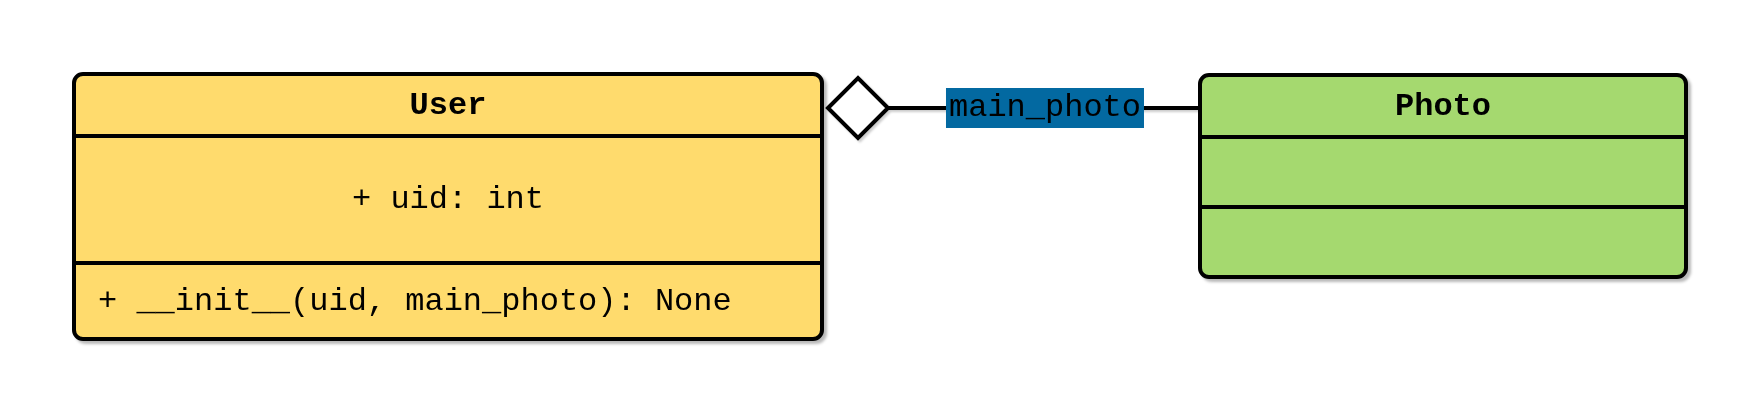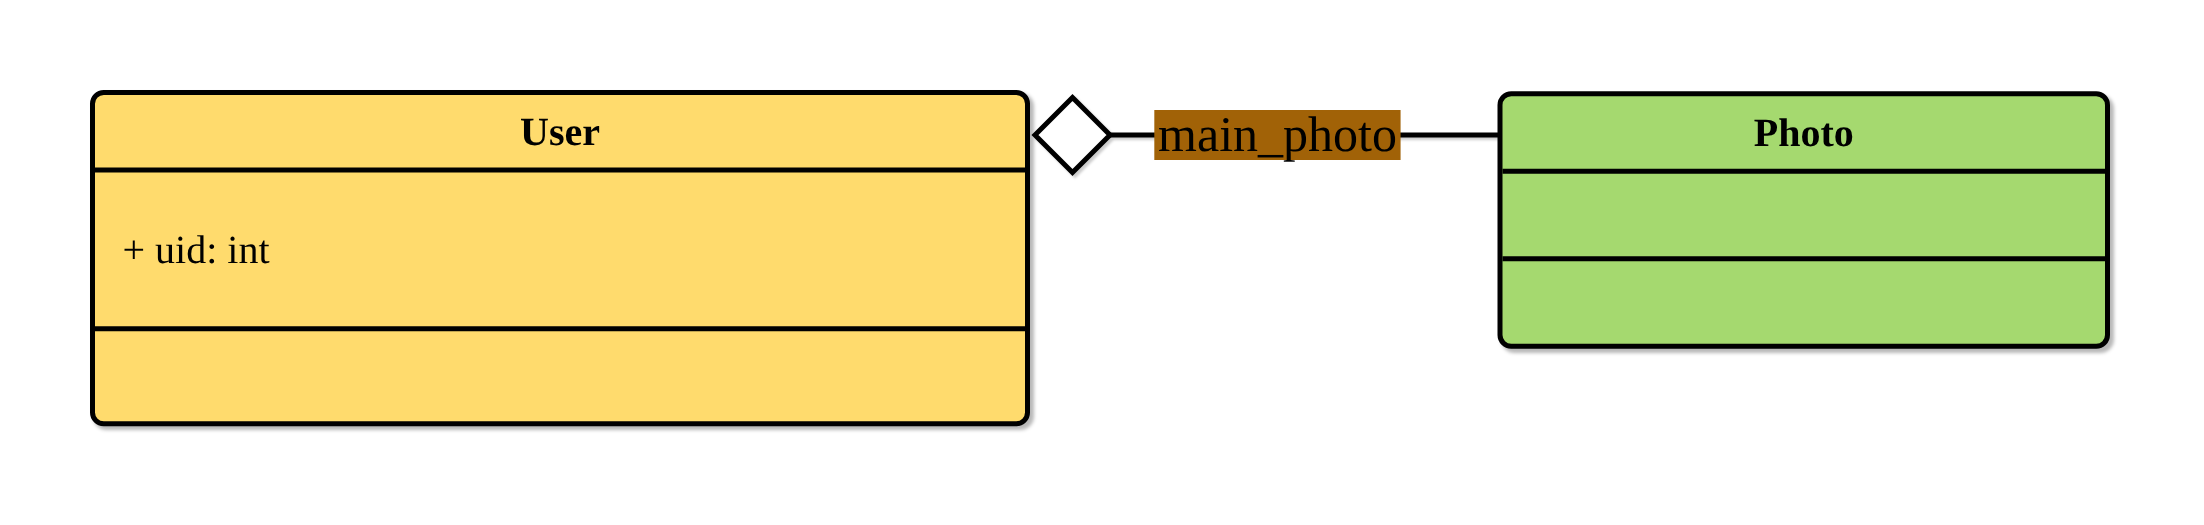--- a/index.html
+++ b/index.html
@@ -1,20 +1,20 @@
 <!DOCTYPE html>
 <html><head>
 <meta charset="utf-8">
 <style>
   html, body { margin:0; padding:0; background:#ffffff; }
   .canvas {
     position:relative;
     width:1763px; height:420px;
     background:#ffffff;
-    font-family:Liberation Serif, serif;
+    font-family:Liberation Mono, monospace;
     color:#000;
     overflow:hidden;
   }
   .uml-class {
     position:absolute;
     box-sizing:border-box;
     border:4px solid #000;
     border-radius:11px;
     box-shadow:3px 3px 3px rgba(0,0,0,0.28);
     display:flex; flex-direction:column;
@@ -33,50 +33,51 @@
     padding:0 22px;
     font-size:32px;
     line-height:35px;
     white-space:pre;
   }
   .uml-section.with-sep { border-bottom:4px solid #000; }
   .uml-section.grow { flex:1 1 auto; }
   .member-line .b { font-weight:bold; }
 
   #user-box  { left:72px;  top:72px; width:752px; height:269px; }
-  #user-attrs { height:127px; }
+  #user-attrs { height:127px;align-items:center; }
   #photo-box { left:1198px; top:73px; width:490px; height:206px; }
   #photo-attrs { height:70px; }
 
   #connector-svg {
     position:absolute;
     left:820px; top:66px;
     width:390px; height:82px;
     overflow:visible;
     filter:drop-shadow(2px 2px 1px rgba(0,0,0,0.2));
   }
   #edge-label {
     position:absolute;
-    left:1022px; top:88px;
+    left:1045px; top:88px;
     transform:translateX(-50%);
-    background:#a16207;
-    font-size:40px;
+    background:#0369a1;
+    font-size:32px;
     line-height:40px;
     padding:0 3px;
     white-space:pre;
   }
 </style>
 </head>
 <body>
 
 <div class="canvas">
 
   <div class="uml-class" id="user-box" style="background-color: rgb(255, 219, 109);">
     <div class="uml-header">User</div>
     <div class="uml-section with-sep" id="user-attrs"><div class="member-line"><span>+ uid: int</span></div></div>
+    <div class="uml-section grow" id="user-methods"><div class="member-line"><span>+ __init__(uid, main_photo): None</span></div></div>
   </div>
 
   <svg id="connector-svg" viewBox="0 0 390 82" xmlns="http://www.w3.org/2000/svg">
     <line x1="68" y1="42" x2="382" y2="42" stroke="#000" stroke-width="4"></line>
     <polygon points="8,42 38,12 68,42 38,72" fill="#ffffff" stroke="#000" stroke-width="4"></polygon>
   </svg>
 
   <div id="edge-label">main_photo</div>
 
   <div class="uml-class" id="photo-box" style="background-color: rgb(165, 217, 111);">

